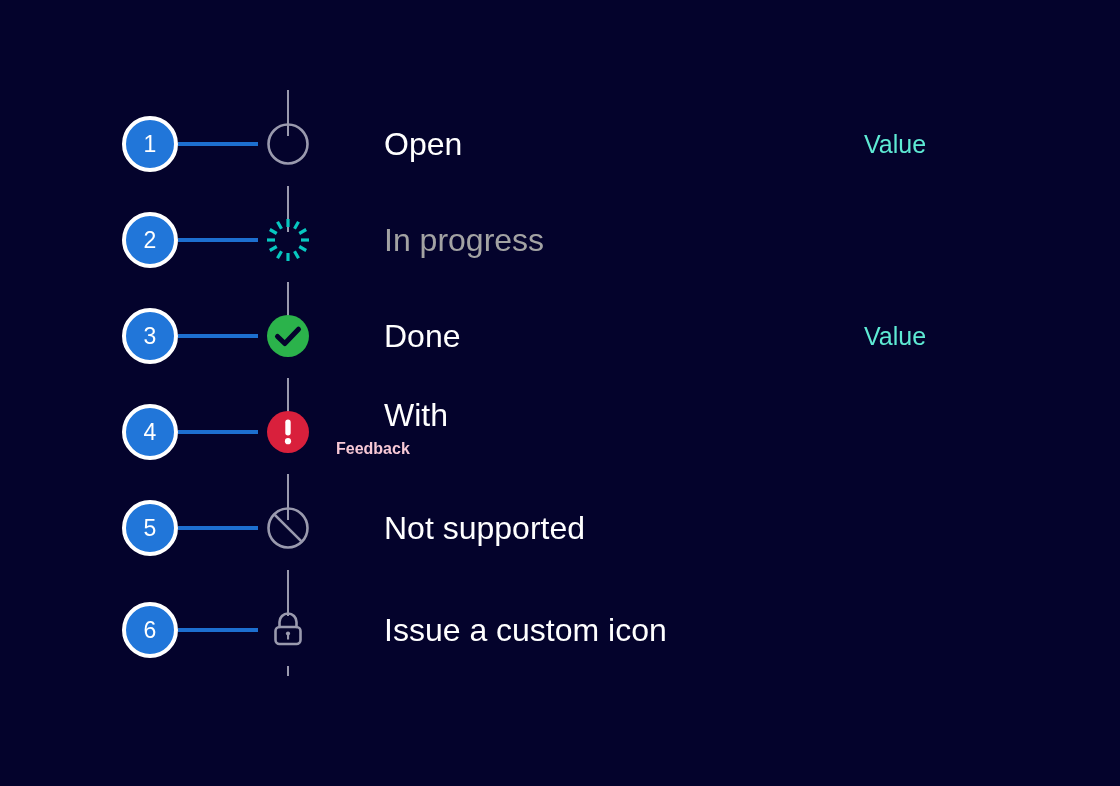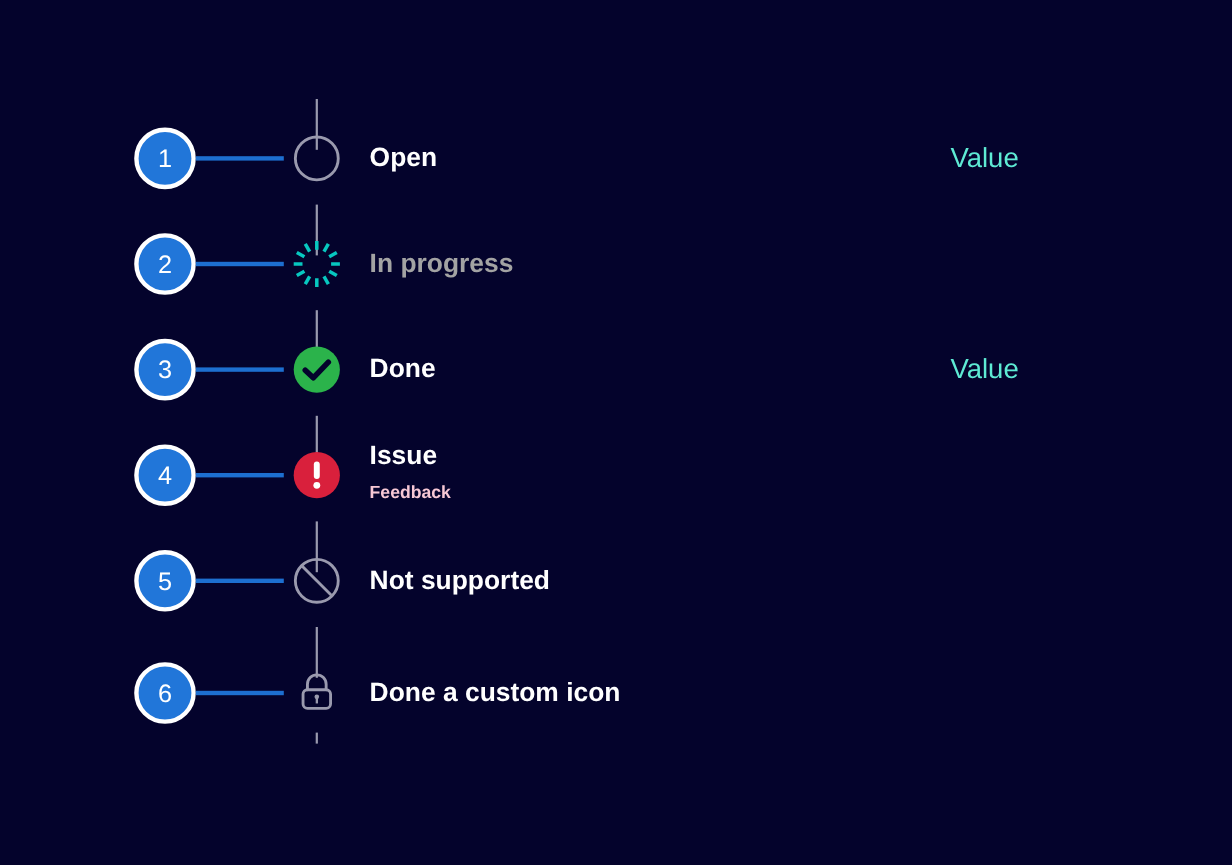--- a/index.html
+++ b/index.html
@@ -86,25 +86,26 @@
   .icon-slot svg { display: block; }
 
   
   .label-block {
     position: absolute;
     left: 336px;
     top: 0;
     transform: translateY(-50%);
   }
   .label-main {
-    font-size: 24px;
-    font-weight: bold;
+    font-size: 32px;
+    font-weight: normal;
     color: #ffffff;
     line-height: 34px;
     white-space: nowrap;
+    margin-left: 48px;
   }
   .label-main.accent-teal  { color: #a3a3a3; }
   .label-sub {
     font-size: 16px;
     font-weight: bold;
     color: #f7c8d5;
     line-height: 34px;
     white-space: nowrap;
   }
 
@@ -186,21 +187,21 @@
     <div class="badge">4</div>
     <div class="connector"></div>
     <div class="icon-slot">
       <svg width="50" height="50" viewBox="0 0 50 50">
         <circle cx="25" cy="25" r="21" fill="#d9203c"></circle>
         <rect x="22.3" y="12.5" width="5.4" height="16" rx="2.7" fill="#ffffff"></rect>
         <circle cx="25" cy="34.2" r="3.1" fill="#ffffff"></circle>
       </svg>
     </div>
     <div class="label-block">
-      <div class="label-main">Issue</div>
+      <div class="label-main">With</div>
       <div class="label-sub">Feedback</div>
     </div>
     <div class="value-cell"></div>
   </div>
 
   <div class="row" style="top:528px;">
     <div class="badge">5</div>
     <div class="connector"></div>
     <div class="icon-slot">
       <svg width="50" height="50" viewBox="0 0 50 50">
@@ -219,18 +220,18 @@
     <div class="connector"></div>
     <div class="icon-slot">
       <svg width="50" height="50" viewBox="0 0 50 50">
         <path d="M16.5 22 V17 a8.5 8.5 0 0 1 17 0 V22" fill="none" stroke="#9a9aae" stroke-width="2.6" stroke-linecap="round"></path>
         <rect x="12.5" y="22" width="25" height="17" rx="4" fill="none" stroke="#9a9aae" stroke-width="2.6"></rect>
         <circle cx="25" cy="28.5" r="2.1" fill="#9a9aae"></circle>
         <rect x="24" y="29.5" width="2.1" height="5" fill="#9a9aae"></rect>
       </svg>
     </div>
     <div class="label-block">
-      <div class="label-main">Done a custom icon</div>
+      <div class="label-main">Issue a custom icon</div>
     </div>
     <div class="value-cell"></div>
   </div>
 
 </div>
 
 </body></html>

